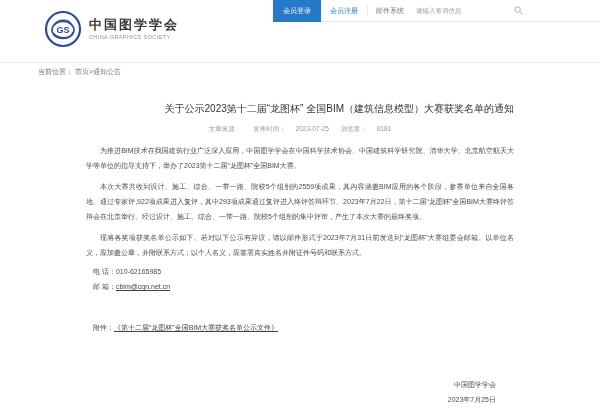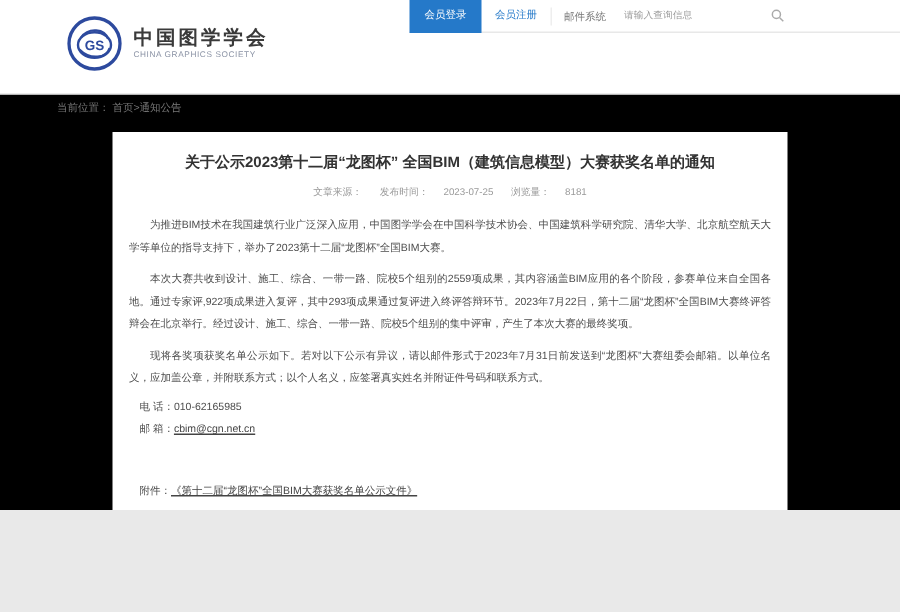--- a/index.html
+++ b/index.html
@@ -1,19 +1,19 @@
 <!DOCTYPE html>
 <html><head>
 <meta charset="utf-8">
 <style>
   * { margin:0; padding:0; box-sizing:border-box; }
   html,body { background:#e9e9e9; }
   .page {
-    position:relative; width:600px; height:340px; overflow:hidden;
-    background:#000000;
+    position:relative; width:600px; height:408px; overflow:hidden;
+    background:#ffffff;
     font-family:"Liberation Sans","DejaVu Sans",sans-serif;
     color:#333;
   }
   
   .header {
     position:absolute; top:0; left:0; right:0; height:63px;
     background:#fff; border-bottom:1px solid #ececec;
   }
   .logo { position:absolute; left:44px; top:10px; display:flex; align-items:center; gap:7px; cursor:pointer; }
   .logo-cn { font-size:13px; font-weight:bold; color:#3a3a3a; letter-spacing:2px; line-height:14px; }
@@ -38,21 +38,21 @@
   .nav-item { cursor:pointer; padding-bottom:6px; white-space:nowrap; }
   .nav-item.active { color:#2579c9; border-bottom:2px solid #2579c9; }
   
   .breadcrumb { position:absolute; top:67px; left:38px; font-size:7px; color:#777; }
   .breadcrumb .crumb-link { cursor:pointer; }
   
   .card {
     position:absolute; left:75px; top:88px; width:450px; height:320px;
     background:#fff; padding:14px 11px 0; overflow:hidden;
   }
-  .article-title { font-size:10px; font-weight:bold; text-align:center; color:#333; line-height:14px; }
+  .article-title { font-size:10px; font-weight:normal; text-align:right; color:#333; line-height:14px; }
   .meta { margin-top:8px; text-align:center; font-size:6.5px; color:#9a9a9a; line-height:9px; }
   .meta span { margin:0 5px; }
   .body-p {
     margin-top:6px; font-size:7px; color:#4d4d4d; line-height:15px;
     text-indent:2em; text-align:justify;
   }
   .body-p.first { margin-top:10px; }
   .contact-line { margin-top:0; font-size:7px; color:#4d4d4d; line-height:15px; text-indent:1em; }
   .contact-block { margin-top:4px; }
   .email-link, .attachment-link { color:#444; text-decoration:underline; cursor:pointer; }

